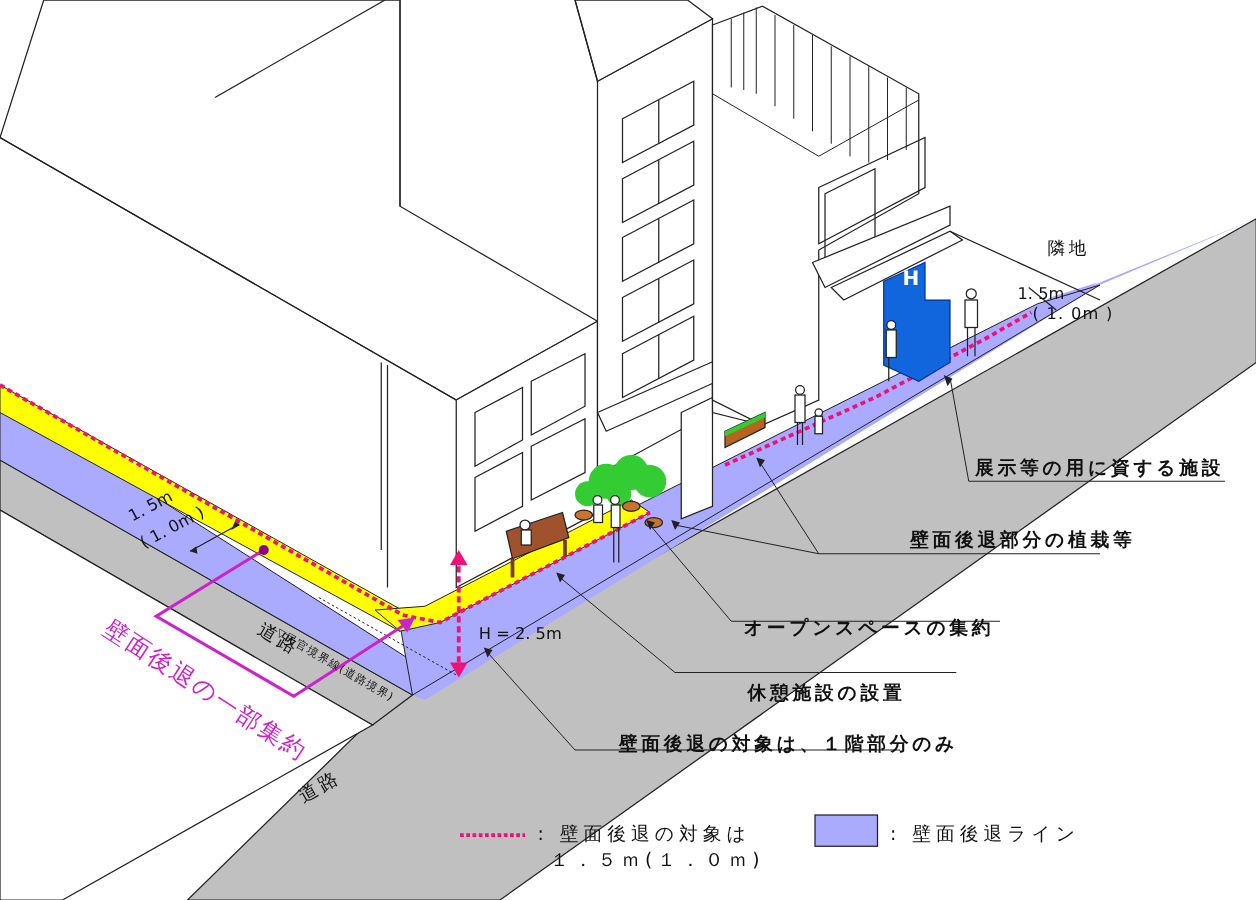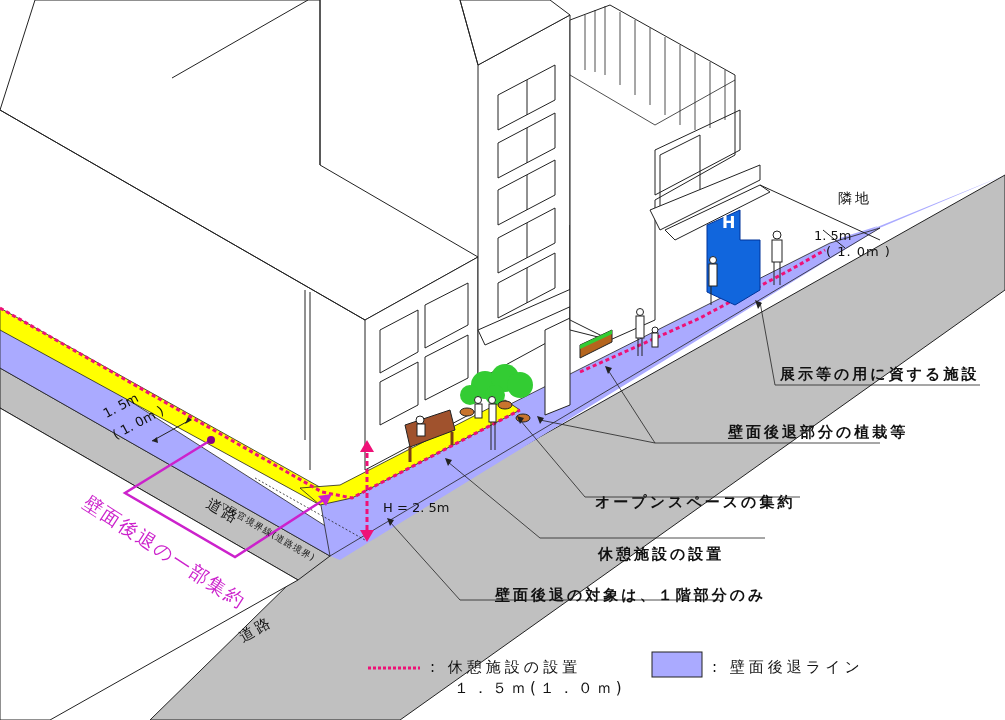--- a/index.html
+++ b/index.html
@@ -191,16 +191,16 @@
   <div class="lbl" style="left:383px; top:500px; font-size:13px; letter-spacing:0;">H = 2. 5m</div>
 
   <div class="lbl magenta" style="left:92px; top:490px; font-size:19px; letter-spacing:2px; transform-origin:left top; transform:rotate(33deg);">壁面後退の一部集約</div>
 
   <div class="lbl callout" style="left:780px; top:365px;">展示等の用に資する施設</div>
   <div class="lbl callout" style="left:728px; top:423px;">壁面後退部分の植栽等</div>
   <div class="lbl callout" style="left:595px; top:477px;margin-top:16px;">オープンスペースの集約</div>
   <div class="lbl callout" style="left:598px; top:502px;margin-top:43px;">休憩施設の設置</div>
   <div class="lbl callout" style="left:495px; top:558px;margin-top:28px;">壁面後退の対象は、１階部分のみ</div>
 
-  <div class="lbl legend-txt" style="left:430px; top:657px;">: 休憩施設の設置</div>
-  <div class="lbl legend-txt" style="left:454px; top:678px;">１．５ｍ(１．０ｍ)</div>
+  <div class="lbl legend-txt" style="left:430px; top:657px;">: 壁面後退の対象は</div>
+  <div class="lbl legend-txt" style="left:440px; top:678px;">１．５ｍ(１．０ｍ)</div>
   <div class="lbl legend-txt" style="left:712px; top:657px;">: 壁面後退ライン</div>
 </div>
 
 </body></html>

